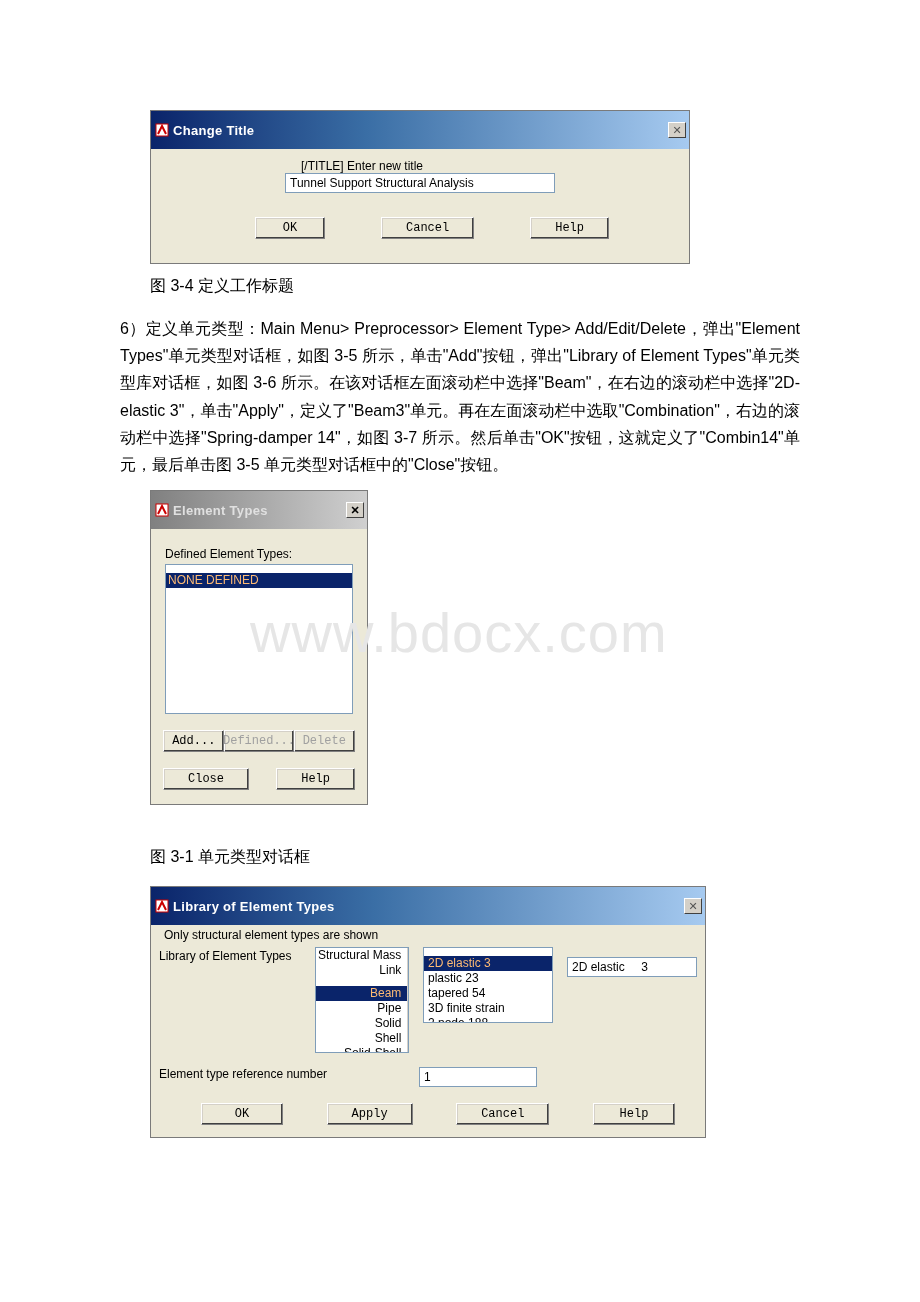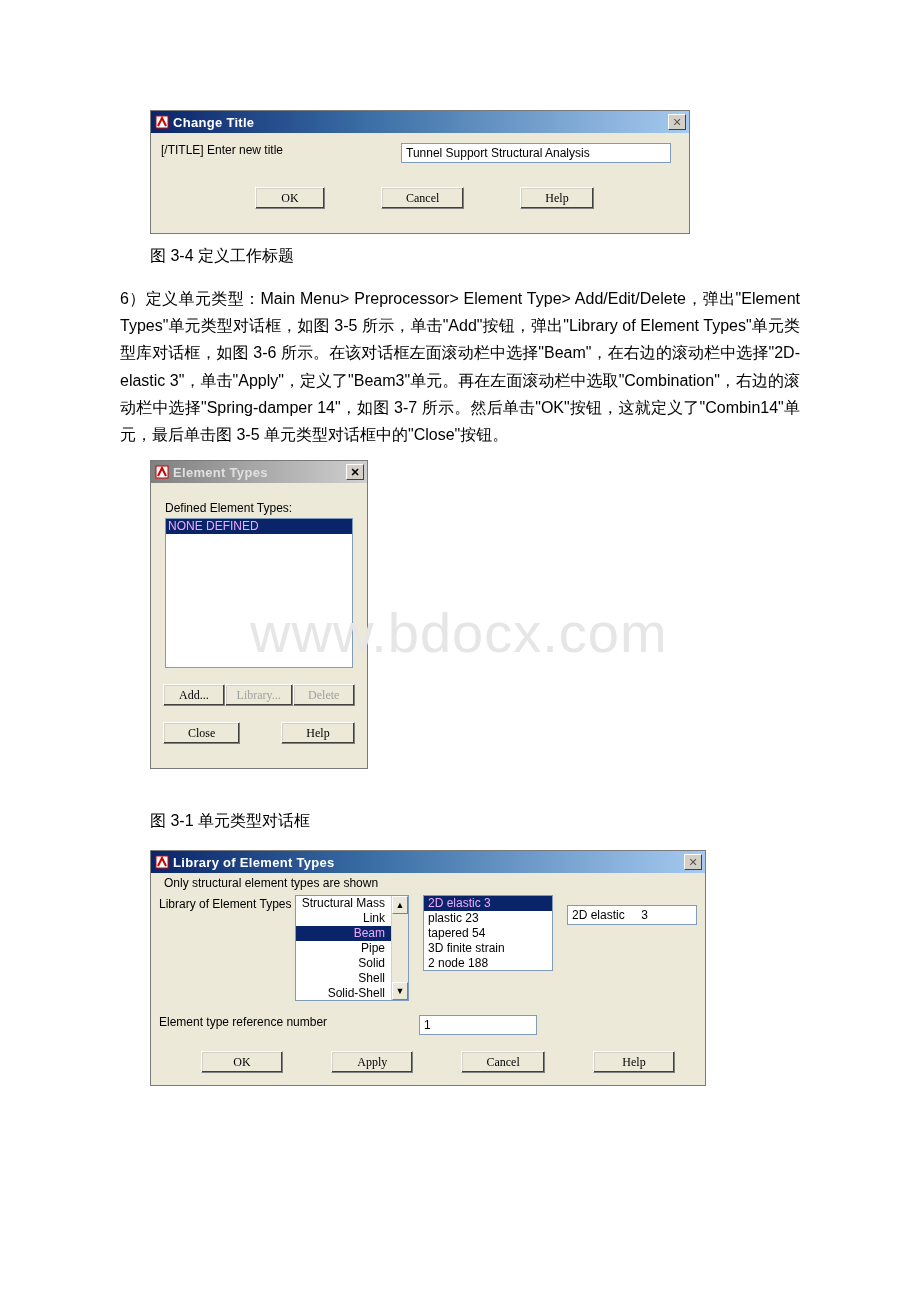--- a/index.html
+++ b/index.html
@@ -41,21 +41,21 @@
   .dialog {
     border: 1px solid #7a7a7a;
     background: #ece9d8;
     font-family: Tahoma, Arial, sans-serif;
     font-size: 12px;
     position: relative;
     margin-left: 30px;
     box-sizing: border-box;
   }
   .titlebar {
-    height: 22px;
+    height: 38px;
     display: flex;
     align-items: center;
     padding: 0 3px 0 4px;
     color: #fff;
     font-size: 13px;
   }
   .tb-grad-blue {
     background: linear-gradient(90deg, #0a246a 0%, #3a6ea5 40%, #a6caf0 100%);
   }
   .tb-grad-grey {
@@ -77,74 +77,74 @@
     display:flex; align-items:center; justify-content:center;
     font-family: Arial;
   }
   .dlg-body { padding: 6px 8px 10px 8px; }
   .winbtn {
     min-width: 70px; height: 22px;
     background:#ece9d8;
     border:1px solid #fff;
     border-right-color:#808080; border-bottom-color:#808080;
     box-shadow: inset -1px -1px 0 #404040, inset 1px 1px 0 #d4d0c8;
-    font-size:12px; font-family: Liberation Serif, serif;
+    font-size:12px; font-family: Liberation Mono, monospace;
     display:inline-flex; align-items:center; justify-content:center;
     padding: 0 24px;
     box-sizing:border-box;
   }
   .winbtn.disabled { color:#a0a0a0; }
   .wininput {
     border:1px solid #7f9db9;
     background:#fff; height:20px; font-size:12px;
     padding:1px 4px; box-sizing:border-box; font-family:Tahoma,Arial;
   }
   .listbox {
     border:1px solid #7f9db9; background:#fff;
     font-size:12px; font-family:Tahoma,Arial;
     box-sizing:border-box; overflow:hidden;
   }
   .list-item { height:15px; line-height:15px; padding:0 2px; white-space:nowrap;}
-  .list-item.sel { background:#0a246a; color:#f0abfc; }
+  .list-item.sel { background:#0a246a; color:#fdba74;margin-top:8px; }
   .list-item.r { text-align:right; padding-right:6px;}
   .list-item.l { text-align:left; padding-left:4px;}
   .scrollbar {
     width:16px; background:#ece9d8;
     border-left:1px solid #d4d0c8;
     display:flex; flex-direction:column;
   }
   .sb-btn {
     height:16px; background:#ece9d8;
     border:1px solid #fff; border-right-color:#808080; border-bottom-color:#808080;
     display:flex; align-items:center; justify-content:center;
     font-size:9px; color:#000;
   }
   .sb-track { flex:1; background:#ece9d8; }
   
   .dlg1 { width: 540px; }
-  .dlg1 .row1 { display:flex; align-items:flex-start; gap:0; margin:4px 0 18px 0;}
+  .dlg1 .row1 { display:flex; align-items:center; gap:0; margin:4px 0 18px 0;flex-direction:column;}
   .dlg1 .lab { width:240px; padding-left:2px;}
   .dlg1 .btnrow { display:flex; justify-content:flex-start; gap:0; padding:6px 0 14px 0;}
   .dlg1 .btnrow .winbtn { margin-right:56px; }
   .dlg1 .btnrow .winbtn:first-child { margin-left:96px;}
   
   .dlg2 { width: 218px; }
   .dlg2 .lbl { margin:18px 0 3px 14px; font-size:12px;}
   .dlg2 .lb2box { margin:0 14px; height:150px;}
   .dlg2 .btnrow2 { margin:16px 12px 16px 12px; display:flex; justify-content:space-between;}
   .dlg2 .btnrow2 .winbtn { min-width:56px;}
-  .dlg2 .btnrow3 { margin:6px 12px 24px 12px; display:flex; justify-content:space-between;}
+  .dlg2 .btnrow3 { margin:6px 12px 14px 12px; display:flex; justify-content:space-between;}
   .dlg2 .btnrow3 .winbtn { min-width:74px;}
   
   .dlg3 { width: 556px; }
   .dlg3 .line { padding:3px 13px; font-size:12px;}
   .dlg3 .librow { display:flex; padding:2px 8px 6px 8px; align-items:flex-start;}
   .dlg3 .liblab { width:260px; padding-top:2px;}
   .dlg3 .listwrap { display:flex; }
-  .dlg3 .lb-left { width:114px; height:106px; display:flex;}
+  .dlg3 .lb-left { width:94px; height:106px; display:flex;}
   .dlg3 .lb-left .listcol { flex:1;}
   .dlg3 .lb-right { width:130px; height:76px; margin-left:14px;}
   .dlg3 .selshow { width:130px; margin-left:14px; margin-top:10px;}
   .dlg3 .refrow { display:flex; padding:8px 8px 10px 8px;}
   .dlg3 .refrow .rlab { width:260px;}
   .dlg3 .btnrow4 { display:flex; justify-content:space-between; padding:6px 30px 12px 50px;}
   .dlg3 .btnrow4 .winbtn { min-width:82px; }
 </style>
 </head>
 <body>
@@ -191,21 +191,21 @@
       <span class="tb-title">Element Types</span>
       <span class="tb-close" style="color:#000; font-weight:bold;">✕</span>
     </div>
     <div>
       <div class="lbl">Defined Element Types:</div>
       <div class="listbox lb2box">
         <div class="list-item sel">NONE DEFINED</div>
       </div>
       <div class="btnrow2">
         <span class="winbtn">Add...</span>
-        <span class="winbtn disabled">Library...</span>
+        <span class="winbtn disabled">Defined...</span>
         <span class="winbtn disabled">Delete</span>
       </div>
       <div class="btnrow3">
         <span class="winbtn">Close</span>
         <span class="winbtn">Help</span>
       </div>
     </div>
   </div>
 
   <div style="height:30px;"></div>

